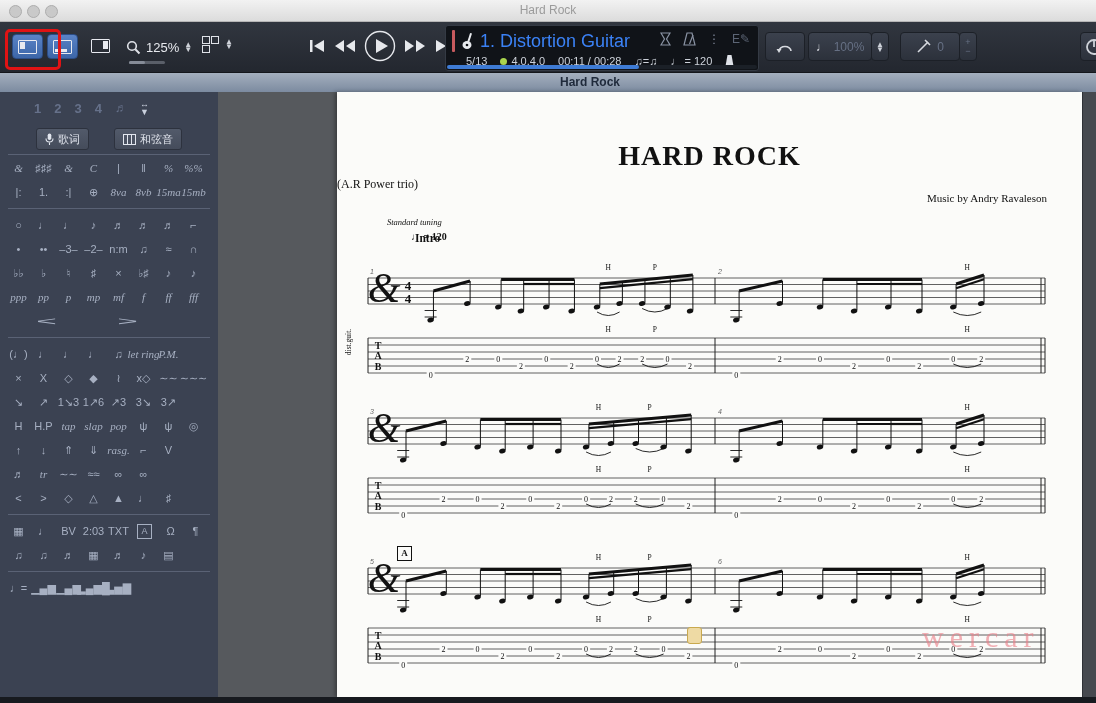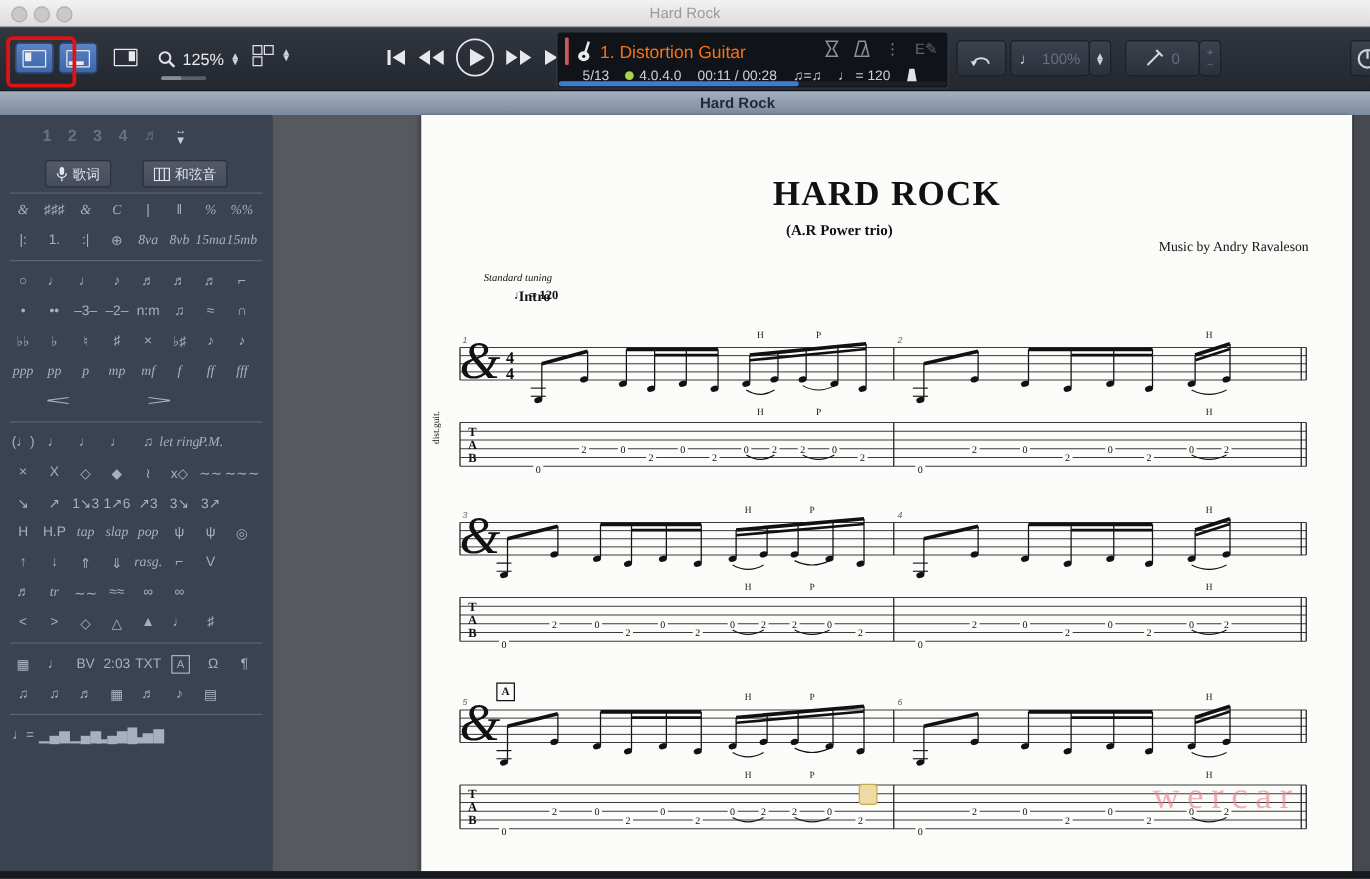--- a/index.html
+++ b/index.html
@@ -30,21 +30,21 @@
   .slider i{position:absolute;left:0;top:0;width:16px;height:3px;background:#868c98;border-radius:2px;}
   .stepper{display:flex;flex-direction:column;line-height:5px;font-size:8px;color:#cfd3da;}
   .pvgrp{position:absolute;left:202px;top:14px;display:flex;gap:5px;align-items:center;}
   .sq{width:6px;height:6px;border:1.5px solid #dfe2e8;display:inline-block;}
   .transport{position:absolute;left:308px;top:8px;display:flex;align-items:center;gap:8px;}
   .tbtn{background:none;border:none;padding:0;cursor:pointer;}
   .trackpanel{position:absolute;left:445px;top:3px;width:312px;height:44px;
     background:#101318;border:1px solid #343a44;border-radius:3px;color:#e8eaee;}
   .tp-row1{position:absolute;left:6px;top:4px;display:flex;align-items:center;gap:6px;}
   .tp-accent{width:3px;height:22px;background:#c75a5e;border-radius:1px;}
-  .tp-title{font-size:14px;color:#f97316;}
+  .tp-title{font-size:18px;color:#3b82f6;}
   .tp-icons{position:absolute;right:8px;top:6px;display:flex;gap:12px;align-items:center;color:#7e8798;}
   .tp-row2{position:absolute;left:20px;top:28px;display:flex;align-items:center;gap:13px;
     font-size:11px;color:#cdd2da;}
   .greendot{width:7px;height:7px;border-radius:50%;background:#a9d44e;display:inline-block;margin-right:4px;}
   .progress{position:absolute;left:1px;bottom:1px;width:310px;height:4px;background:#1b2027;border-radius:2px;}
   .progress i{display:block;height:4px;background:#3e7bd4;border-radius:2px;}
   .toolbtn{position:absolute;top:10px;height:27px;background:linear-gradient(#3b414d,#2c313b);
     border:1px solid #1c2027;border-radius:4px;display:flex;align-items:center;
     justify-content:center;color:#d7dae0;gap:6px;font-size:12px;}
   .dim{color:#667084;}
@@ -71,22 +71,22 @@
   
   .canvas{position:absolute;left:218px;top:92px;width:864px;height:605px;background:#56595d;}
   .page{position:absolute;left:119px;top:0;width:745px;height:605px;background:#fbfbf9;
     overflow:hidden;box-shadow:-2px 0 4px rgba(0,0,0,.35);}
   .rightstrip{position:absolute;left:1082px;top:92px;width:14px;height:605px;
     background:#46494f;border-left:1px solid #2e3136;}
   .bottomstrip{position:absolute;left:0;top:697px;width:1096px;height:6px;background:#171a1f;}
   .serif{font-family:"Liberation Serif","DejaVu Serif",serif;color:#111;}
   .score-title{position:absolute;left:0;top:48px;width:745px;text-align:center;
     font-size:28px;font-weight:bold;letter-spacing:1px;}
-  .score-sub{position:absolute;left:0;top:85px;width:669px;text-align:center;
-    font-size:12px;font-weight:bold;}
+  .score-sub{position:absolute;left:0;top:85px;width:669px;text-align:left;
+    font-size:12px;font-weight:normal;}
   .score-credit{position:absolute;right:35px;top:100px;font-size:11px;}
   .score-tuning{position:absolute;left:50px;top:125px;font-size:8.5px;font-style:italic;}
   .score-tempo{position:absolute;left:74px;top:139px;font-size:10px;font-weight:bold;}
   .score-intro{position:absolute;left:78px;top:140px;font-size:11.5px;font-weight:bold;}
   .sectionA{position:absolute;left:60px;top:454px;width:13px;height:13px;border:1.2px solid #111;
     text-align:center;font-size:9px;font-weight:bold;line-height:13px;}
   .cursor{position:absolute;left:350px;top:535px;width:13px;height:15px;background:#eedaa4;
     border:1px solid #c9a94e;border-radius:3px;}
   .watermark{position:absolute;left:585px;top:528px;font-size:30px;letter-spacing:6px;
     color:rgba(234,126,136,.62);font-family:"Liberation Serif",serif;}

